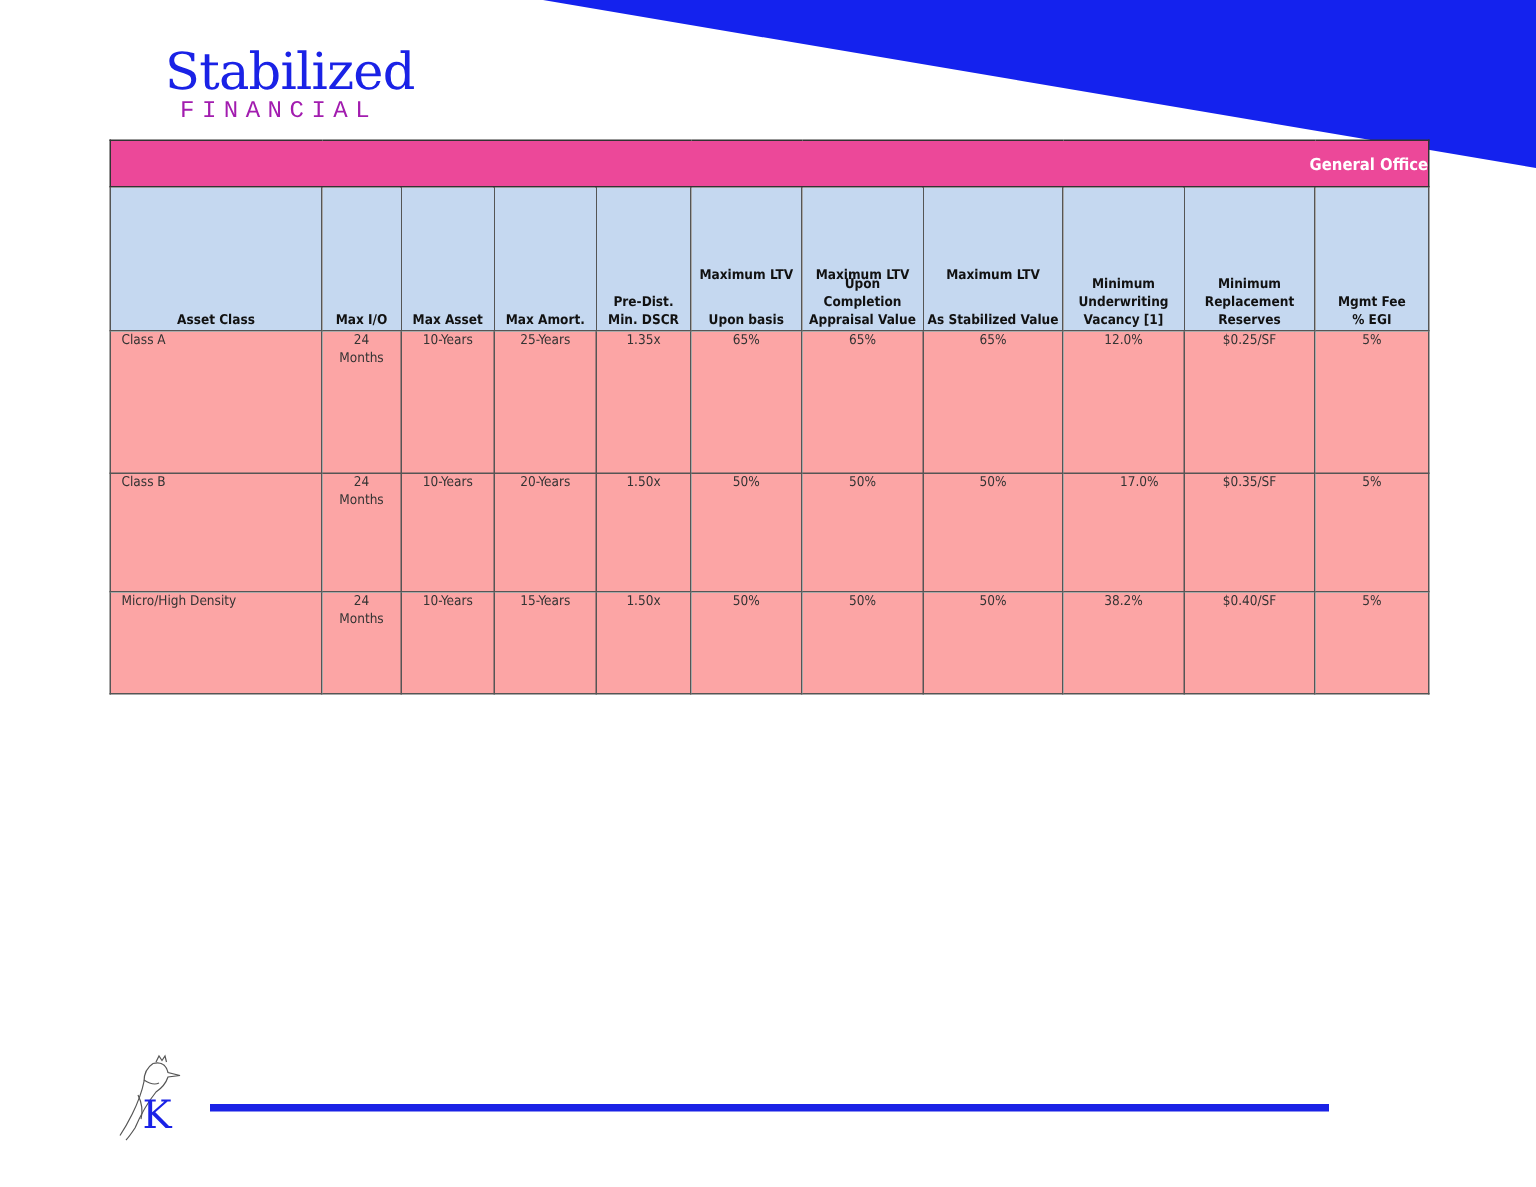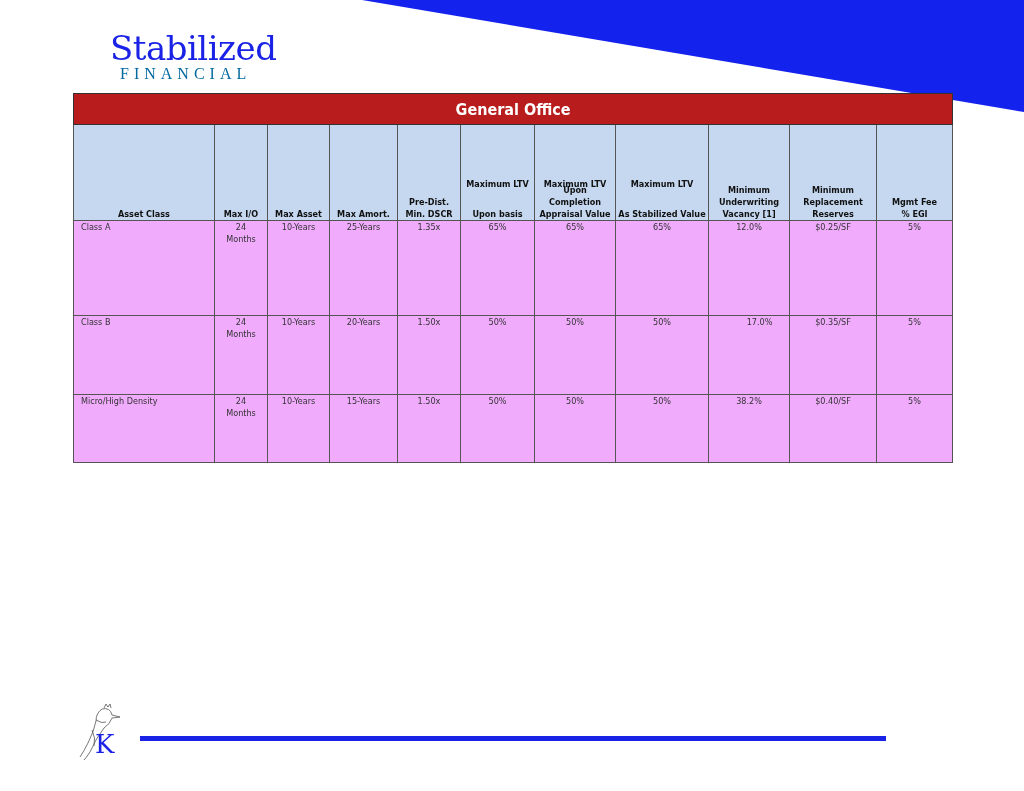--- a/index.html
+++ b/index.html
@@ -13,46 +13,46 @@
     pointer-events: none;
   }
   .logo {
     position: absolute; left: 110px; top: 30px; width: 160px; text-align: left;
   }
   .logo-main {
     font-family: "DejaVu Serif", serif; color: #1a22e6; font-size: 34px;
     line-height: 36px; letter-spacing: -0.5px;
   }
   .logo-sub {
-    font-family: Liberation Serif, serif; color: #0369a1; font-size: 16px;
+    font-family: Liberation Mono, monospace; color: #a21caf; font-size: 16px;
     letter-spacing: 5px; margin-left: 10px; line-height: 16px;
   }
   table.grid {
     position: absolute; left: 73px; top: 93px; width: 879px;
     border-collapse: collapse; table-layout: fixed;
     font-family: "DejaVu Sans Condensed", "DejaVu Sans", sans-serif;
   }
   table.grid td, table.grid th {
     border: 1px solid #555555; padding: 0; overflow: hidden;
   }
   .title-cell {
-    background: #b91c1c; color: #ffffff; height: 30px; text-align: center;
-    font-weight: bold; font-size: 16px; border-color: #333 !important;
+    background: #ec4899; color: #ffffff; height: 30px; text-align: right;
+    font-weight: bold; font-size: 11px; border-color: #333 !important;
   }
   .hdr th {
     background: #c5d8f0; color: #111111; font-size: 9px; font-weight: bold;
     height: 95px; vertical-align: bottom; text-align: center; line-height: 12px;
     position: relative; padding-bottom: 1px;
   }
   .hdr .top-label {
     position: absolute; left: 0; right: 0; top: 22px; text-align: center; margin-top: 31px;
   }
   .data td {
     font-size: 9px; color: #333333; vertical-align: top; text-align: center;
-    line-height: 12px; padding-top: 1px; background: #f0abfc; margin-top: 21px;
+    line-height: 12px; padding-top: 1px; background: #fca5a5; margin-top: 21px;
   }
   .data td.first { text-align: left; padding-left: 7px; }
   .rowA td { height: 94px; }
   .rowB td { height: 78px; }
   .rowC td { height: 67px; }
   .footer-logo { position: absolute; left: 74px; top: 700px; width: 50px; height: 62px; }
   .footer-k {
     position: absolute; left: 95px; top: 730px; font-family: "DejaVu Serif", serif;
     color: #1a22e6; font-size: 26px; line-height: 28px;
   }

